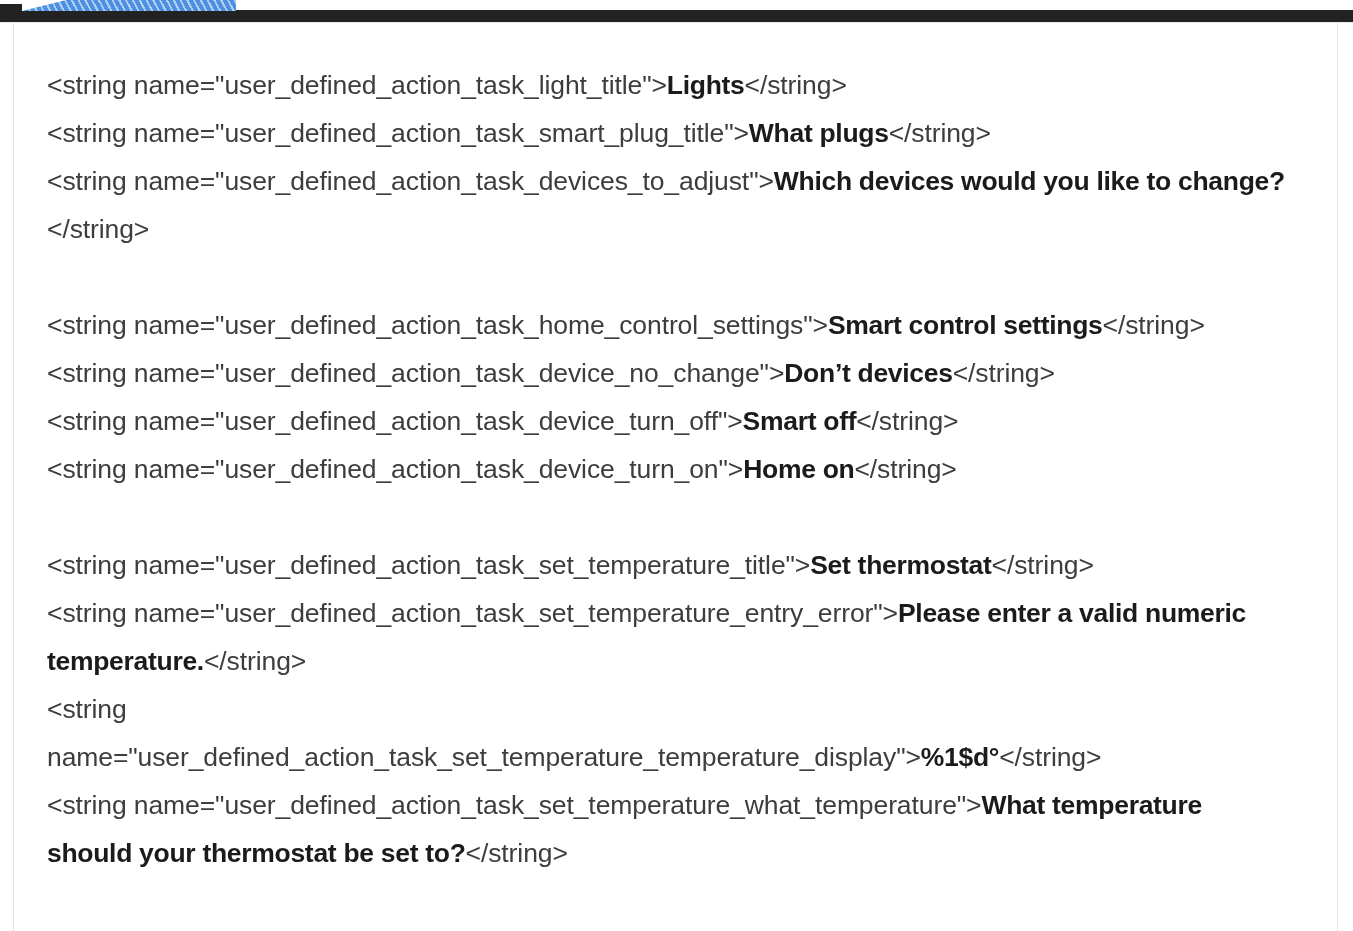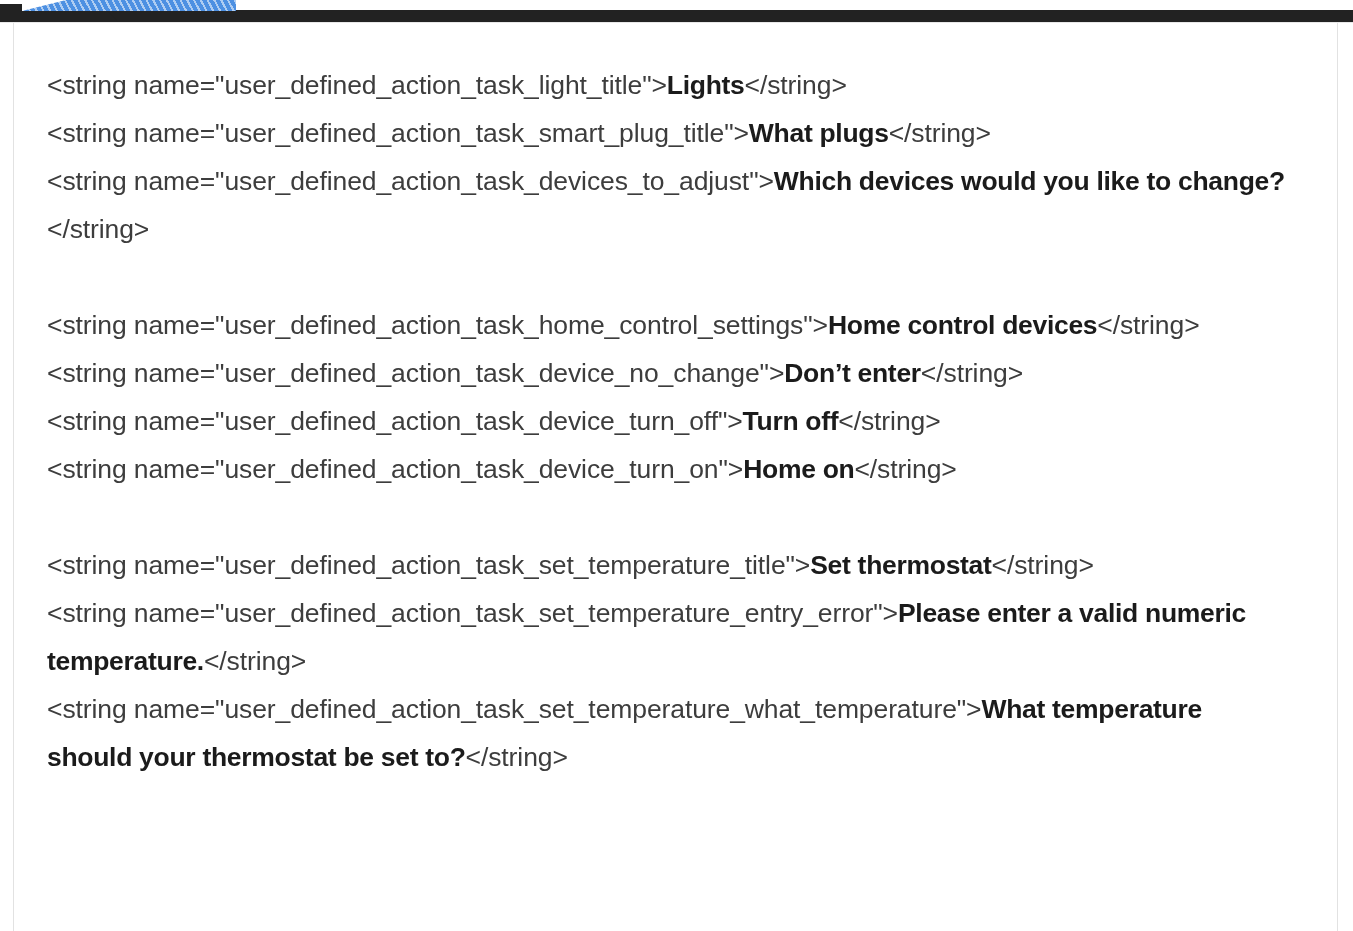--- a/index.html
+++ b/index.html
@@ -141,27 +141,28 @@
 
   <div class="content-panel">
     <div class="code-block" id="code-block">
         <div class="code-entry-group">
           <div class="code-line"><span class="tag">&lt;string name="</span><span class="tag">user_defined_action_task_light_title</span><span class="tag">"&gt;</span><span class="val">Lights</span><span class="tag">&lt;/string&gt;</span></div>
           <div class="code-line"><span class="tag">&lt;string name="</span><span class="tag">user_defined_action_task_smart_plug_title</span><span class="tag">"&gt;</span><span class="val">What plugs</span><span class="tag">&lt;/string&gt;</span></div>
           <div class="code-line"><span class="tag">&lt;string name="</span><span class="tag">user_defined_action_task_devices_to_adjust</span><span class="tag">"&gt;</span><span class="val">Which devices would you like to change?</span><span class="tag">&lt;/string&gt;</span></div>
         </div>
         <div class="block-gap"></div>
         <div class="code-entry-group">
-          <div class="code-line"><span class="tag">&lt;string name="</span><span class="tag">user_defined_action_task_home_control_settings</span><span class="tag">"&gt;</span><span class="val">Home control devices</span><span class="tag">&lt;/string&gt;</span></div>
-          <div class="code-line"><span class="tag">&lt;string name="</span><span class="tag">user_defined_action_task_device_no_change</span><span class="tag">"&gt;</span><span class="val">Don’t enter</span><span class="tag">&lt;/string&gt;</span></div>
-          <div class="code-line"><span class="tag">&lt;string name="</span><span class="tag">user_defined_action_task_device_turn_off</span><span class="tag">"&gt;</span><span class="val">Turn off</span><span class="tag">&lt;/string&gt;</span></div>
+          <div class="code-line"><span class="tag">&lt;string name="</span><span class="tag">user_defined_action_task_home_control_settings</span><span class="tag">"&gt;</span><span class="val">Smart control settings</span><span class="tag">&lt;/string&gt;</span></div>
+          <div class="code-line"><span class="tag">&lt;string name="</span><span class="tag">user_defined_action_task_device_no_change</span><span class="tag">"&gt;</span><span class="val">Don’t devices</span><span class="tag">&lt;/string&gt;</span></div>
+          <div class="code-line"><span class="tag">&lt;string name="</span><span class="tag">user_defined_action_task_device_turn_off</span><span class="tag">"&gt;</span><span class="val">Smart off</span><span class="tag">&lt;/string&gt;</span></div>
           <div class="code-line"><span class="tag">&lt;string name="</span><span class="tag">user_defined_action_task_device_turn_on</span><span class="tag">"&gt;</span><span class="val">Home on</span><span class="tag">&lt;/string&gt;</span></div>
         </div>
         <div class="block-gap"></div>
         <div class="code-entry-group">
           <div class="code-line"><span class="tag">&lt;string name="</span><span class="tag">user_defined_action_task_set_temperature_title</span><span class="tag">"&gt;</span><span class="val">Set thermostat</span><span class="tag">&lt;/string&gt;</span></div>
           <div class="code-line"><span class="tag">&lt;string name="</span><span class="tag">user_defined_action_task_set_temperature_entry_error</span><span class="tag">"&gt;</span><span class="val">Please enter a valid numeric temperature.</span><span class="tag">&lt;/string&gt;</span></div>
+          <div class="code-line forced-break"><span class="tag">&lt;string</span><span class="attr-part"><span class="tag">name="</span><span class="tag">user_defined_action_task_set_temperature_temperature_display</span><span class="tag">"&gt;</span><span class="val">%1$d°</span><span class="tag">&lt;/string&gt;</span></span></div>
           <div class="code-line"><span class="tag">&lt;string name="</span><span class="tag">user_defined_action_task_set_temperature_what_temperature</span><span class="tag">"&gt;</span><span class="val">What temperature should your thermostat be set to?</span><span class="tag">&lt;/string&gt;</span></div>
         </div>
       </div>
   </div>
 
 </div>
 
 </body></html>

